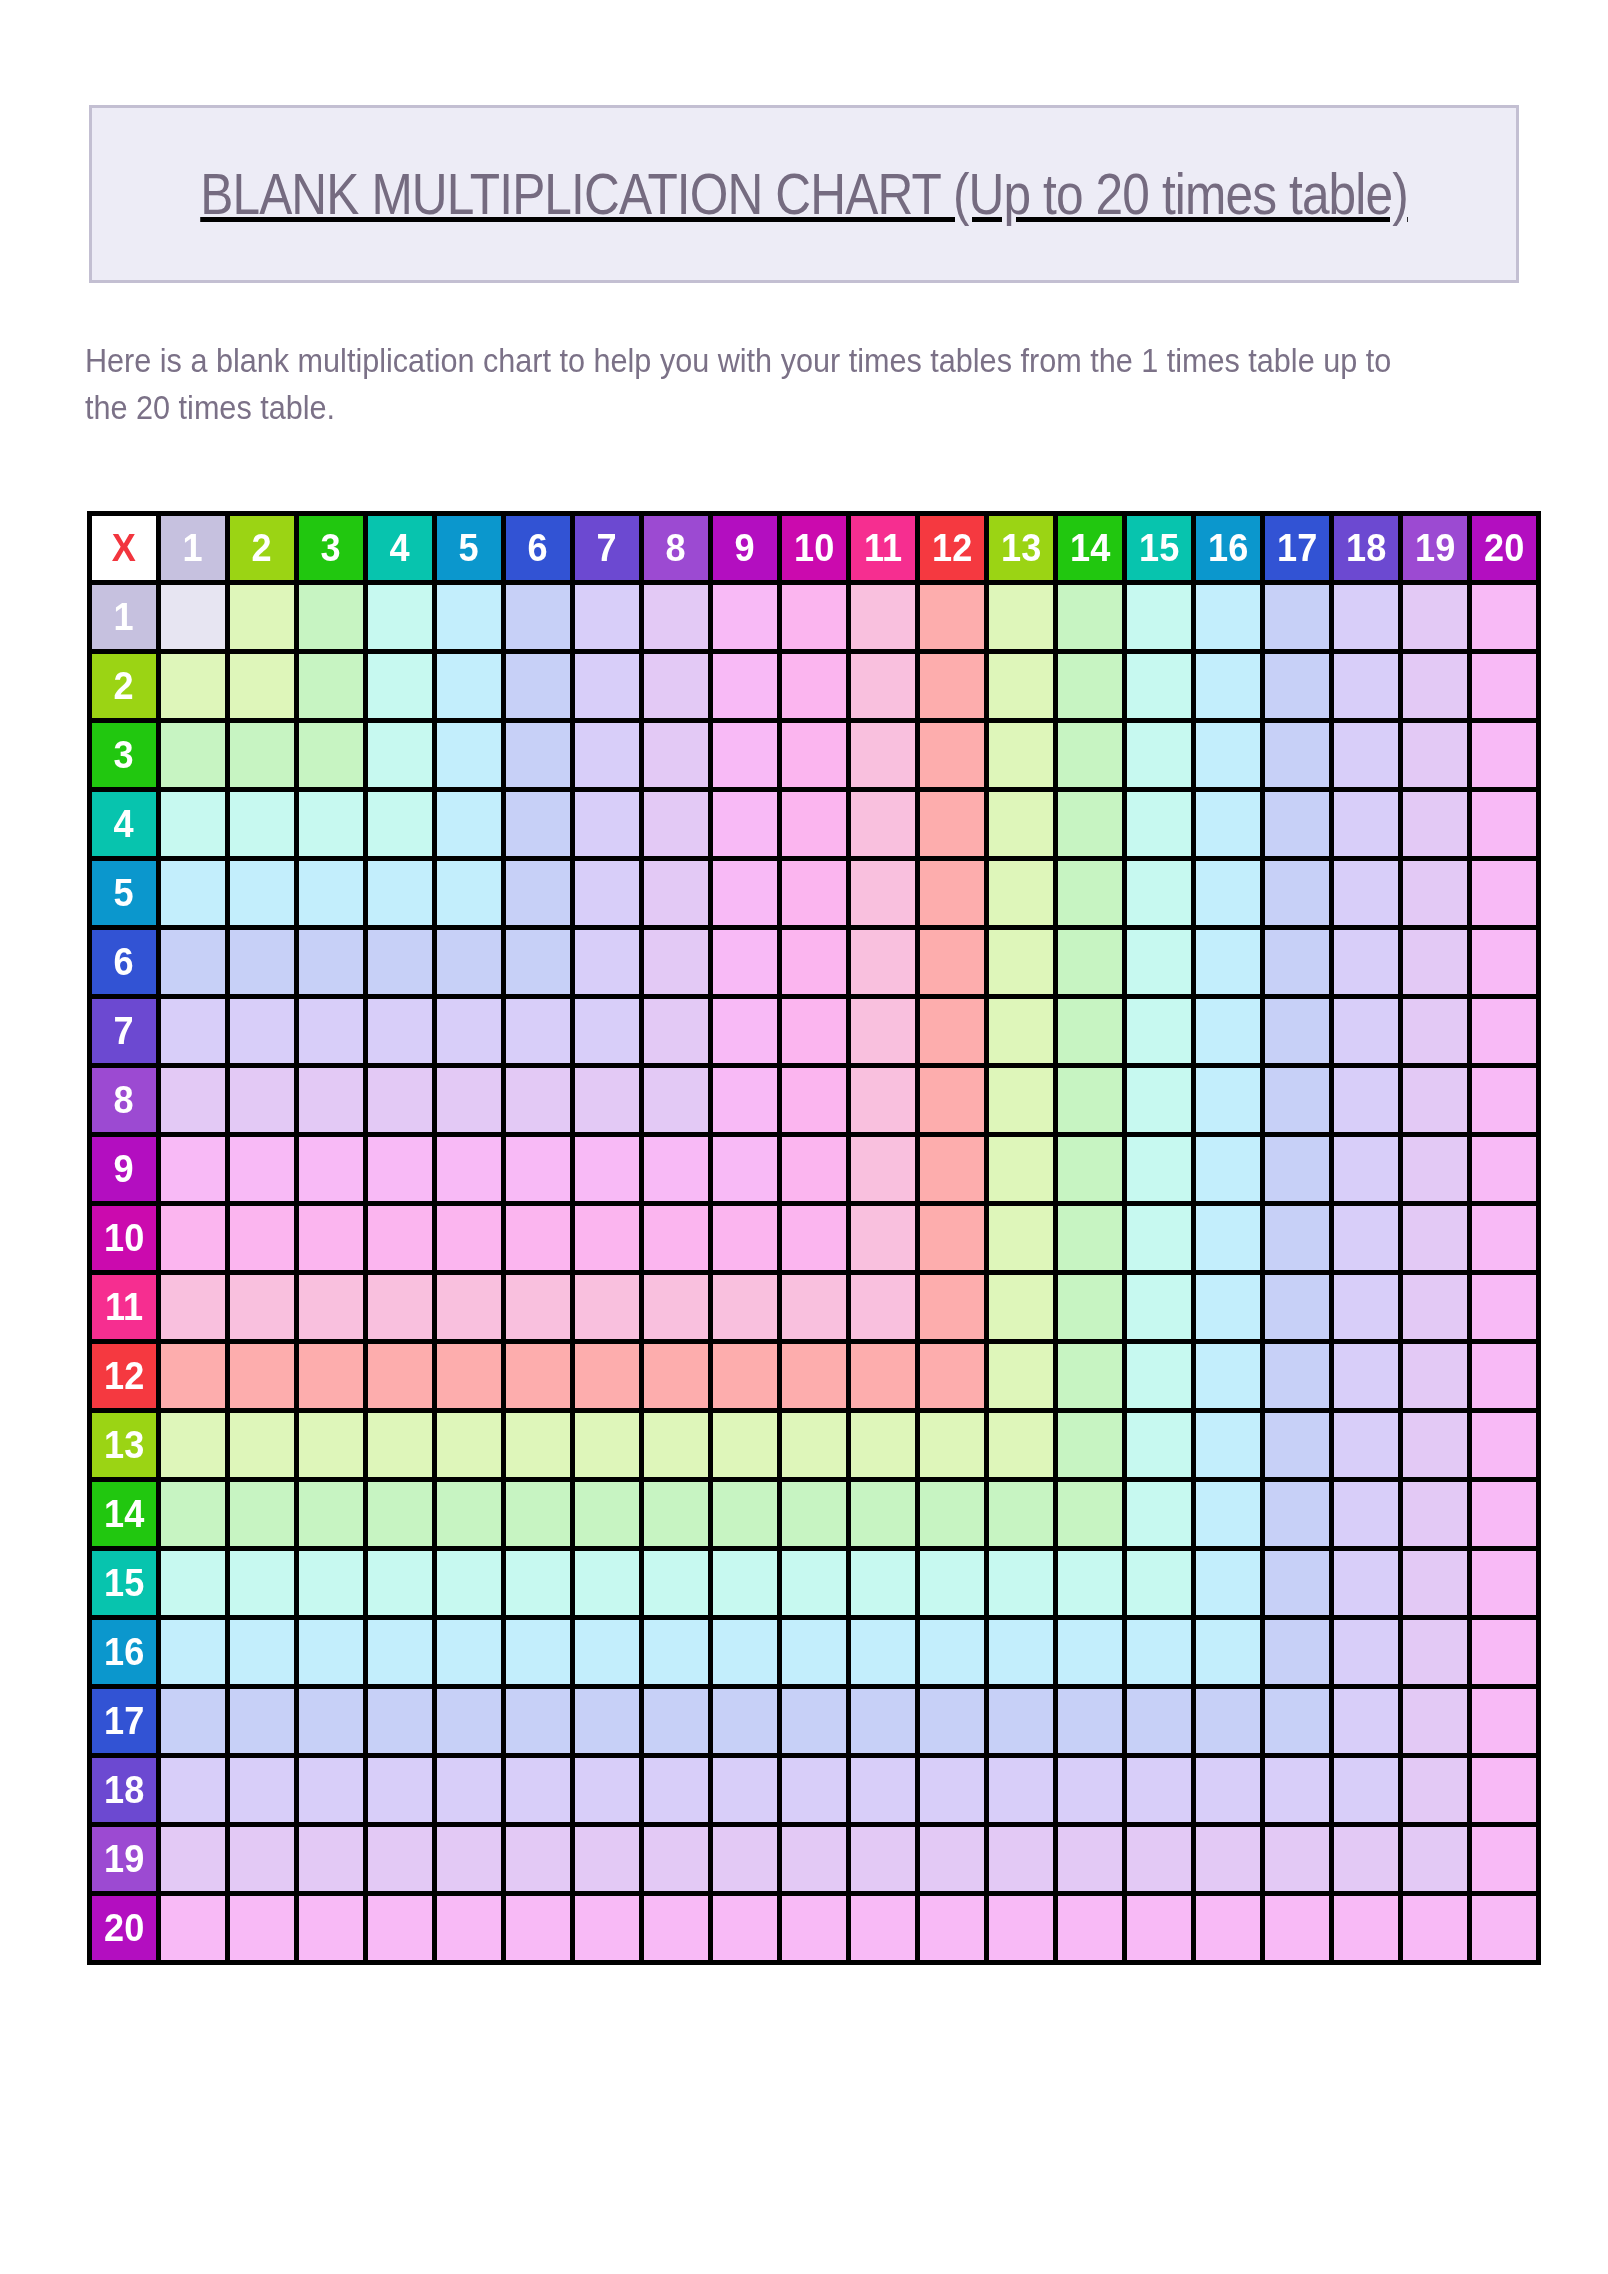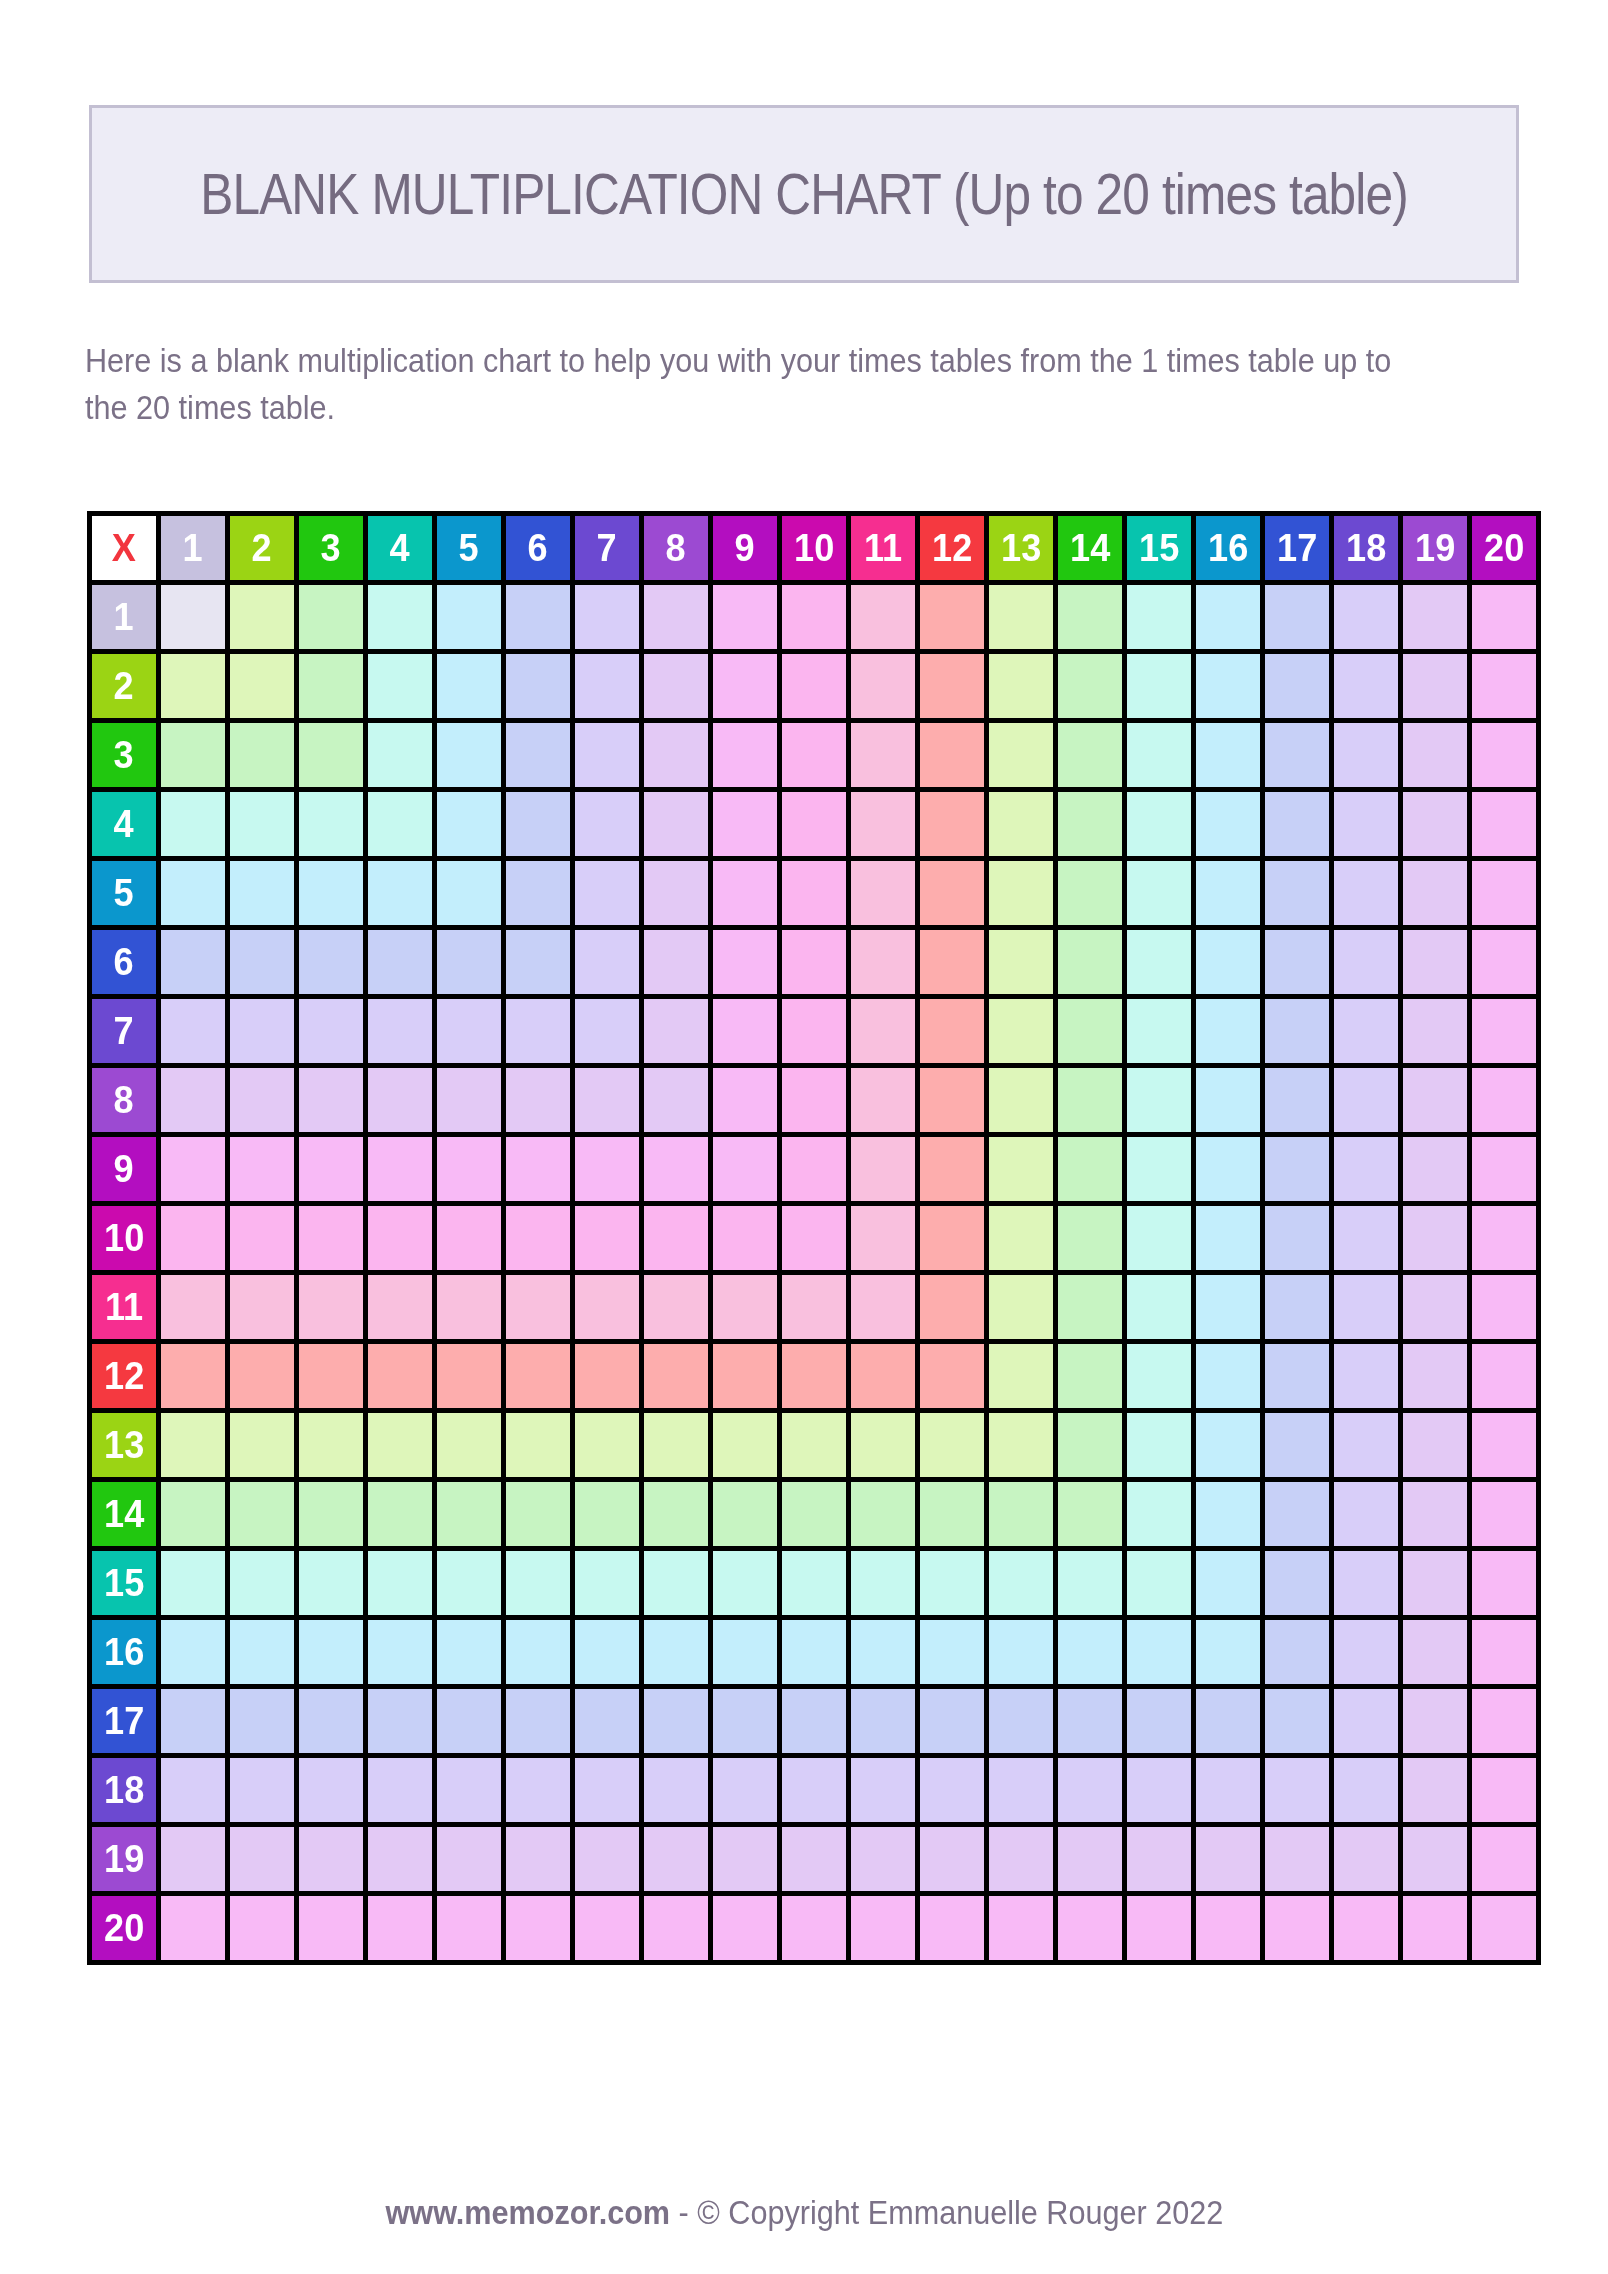--- a/index.html
+++ b/index.html
@@ -9,21 +9,21 @@
     width:1608px; height:2274px;
     background:#ffffff;
     font-family:"Liberation Sans", sans-serif;
     overflow:hidden;
   }
   .title-box {
     position:absolute; left:89px; top:105px;
     width:1430px; height:178px;
     background:#edecf6;
     border:3px solid #c3bfd2;
-    display:flex; align-items:center; justify-content:center;
+    display:flex; align-items:center; justify-content:center;text-decoration:underline;
   }
   .title-box h1 {
     font-size:57px; font-weight:500; color:#756b80;
     letter-spacing:-1px; white-space:nowrap;
     transform:scaleX(0.87); transform-origin:center;
   }
   .intro {
     position:absolute; left:85px; top:337px;
     font-size:34px; line-height:1.38; color:#7b7187;
     white-space:pre-line;
@@ -581,19 +581,14 @@
       <div class="cell" style="background: rgb(248, 186, 246);"></div>
       <div class="cell" style="background: rgb(248, 186, 246);"></div>
       <div class="cell" style="background: rgb(248, 186, 246);"></div>
       <div class="cell" style="background: rgb(248, 186, 246);"></div>
       <div class="cell" style="background: rgb(248, 186, 246);"></div>
       <div class="cell" style="background: rgb(248, 186, 246);"></div>
       <div class="cell" style="background: rgb(248, 186, 246);"></div>
       <div class="cell" style="background: rgb(248, 186, 246);"></div>
     </div>
 
-  <div class="footer">
-    <span class="inner">
-      <span class="site">www.memozor.com</span><span> - </span><span>© Copyright Emmanuelle Rouger 2022</span>
-    </span>
-  </div>
 
 </div>
 
 </body></html>

